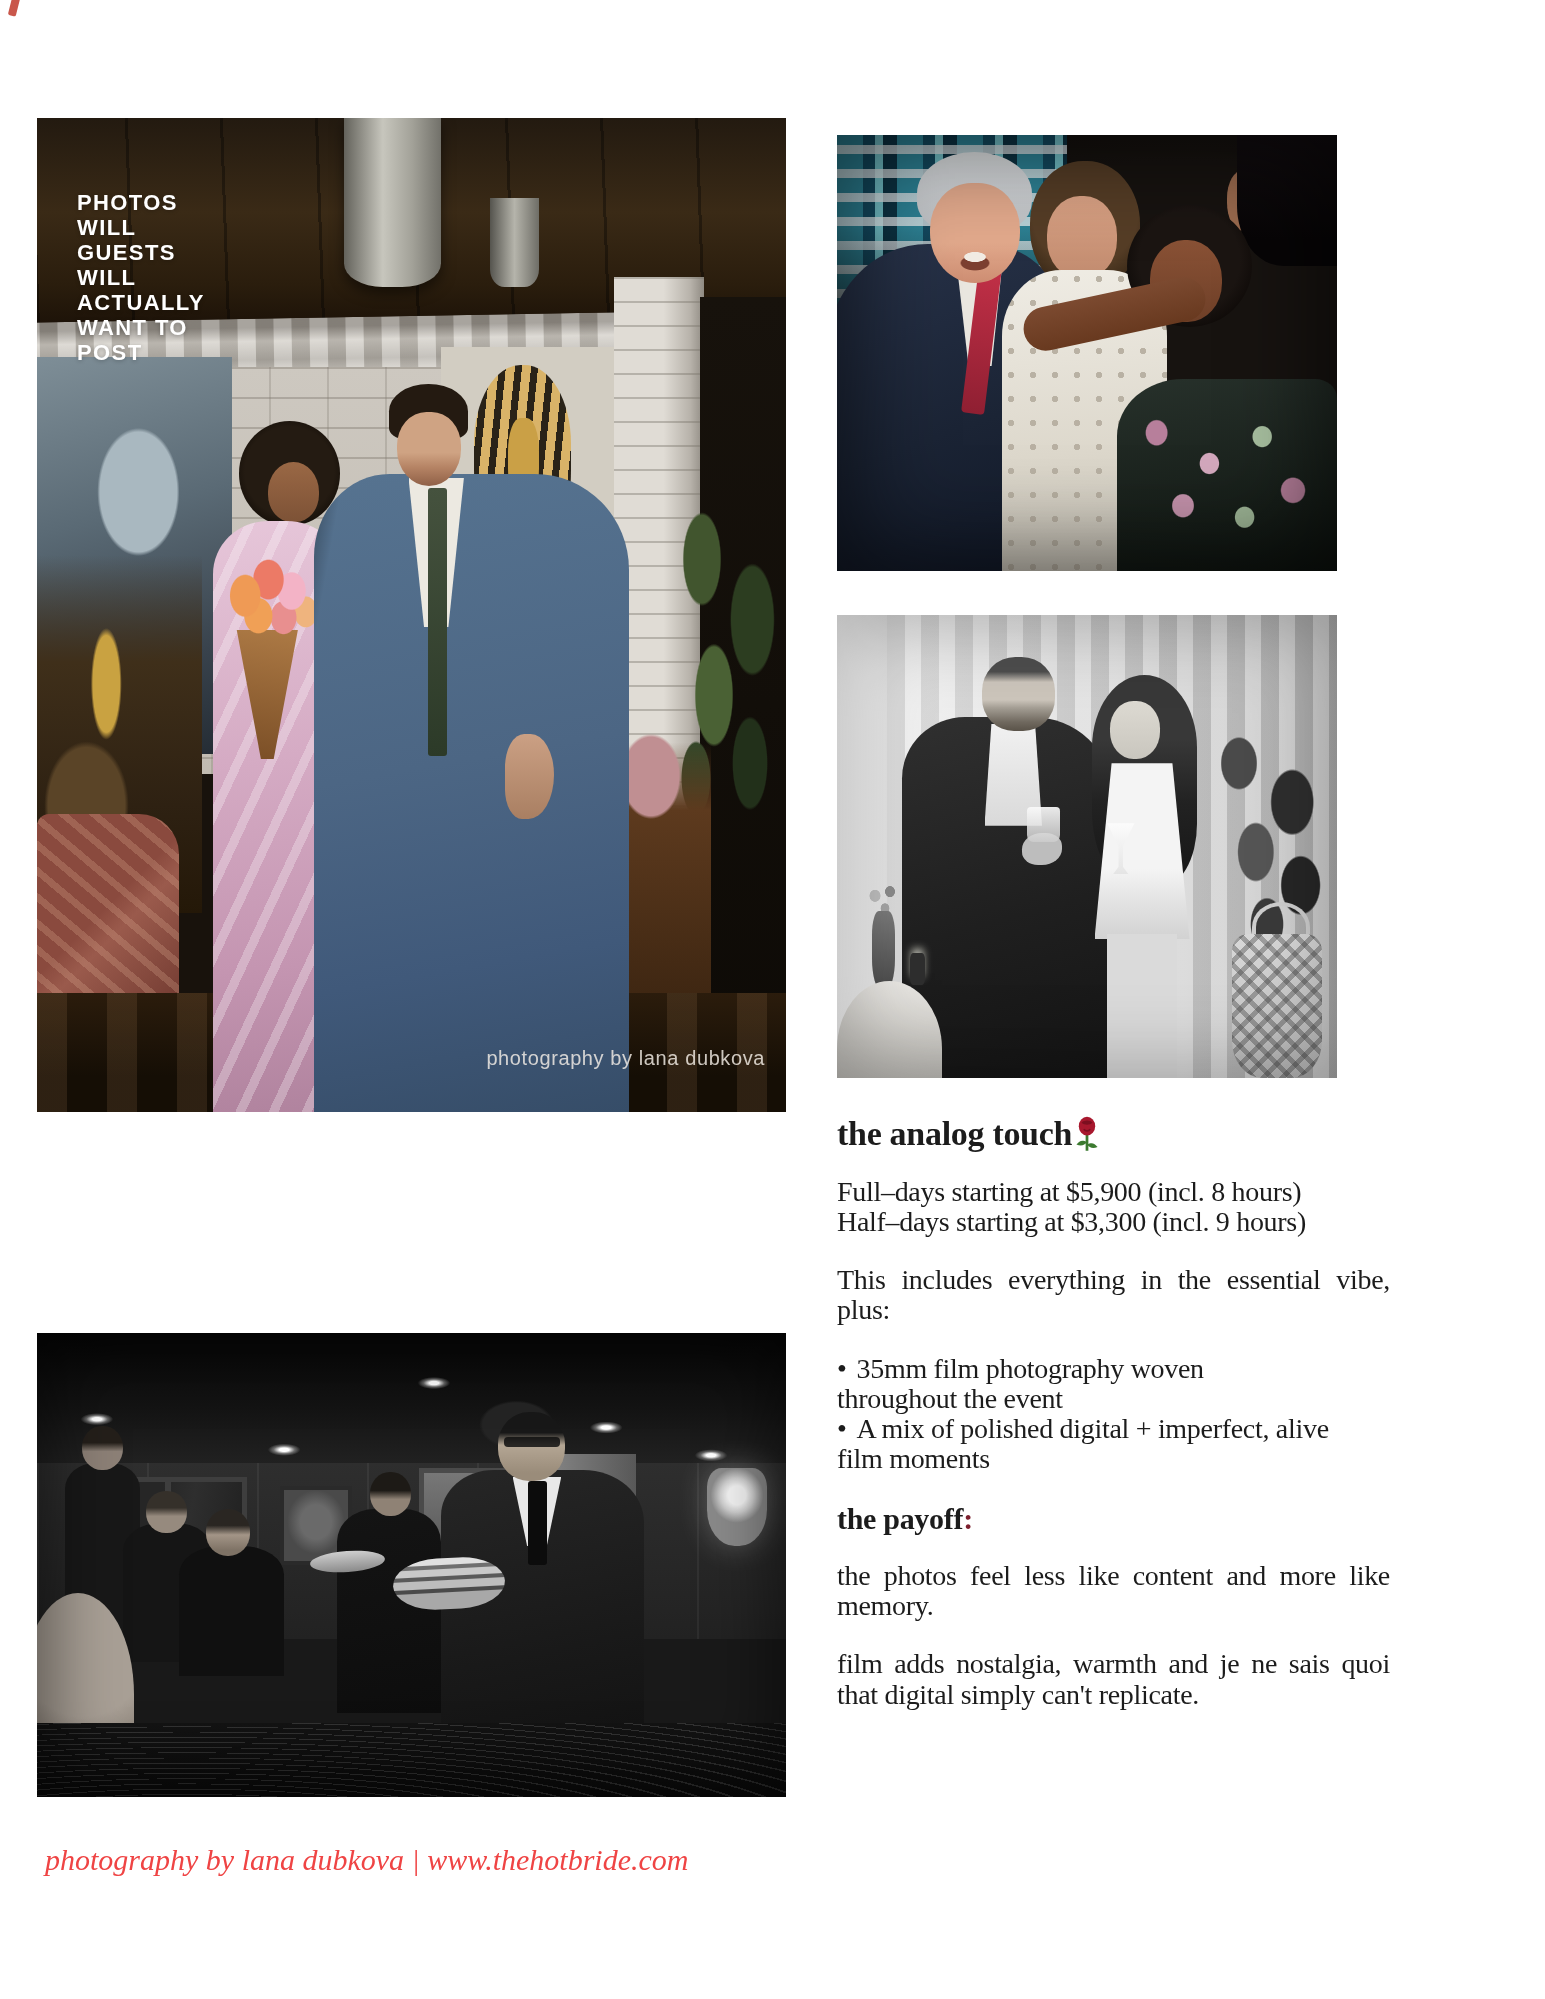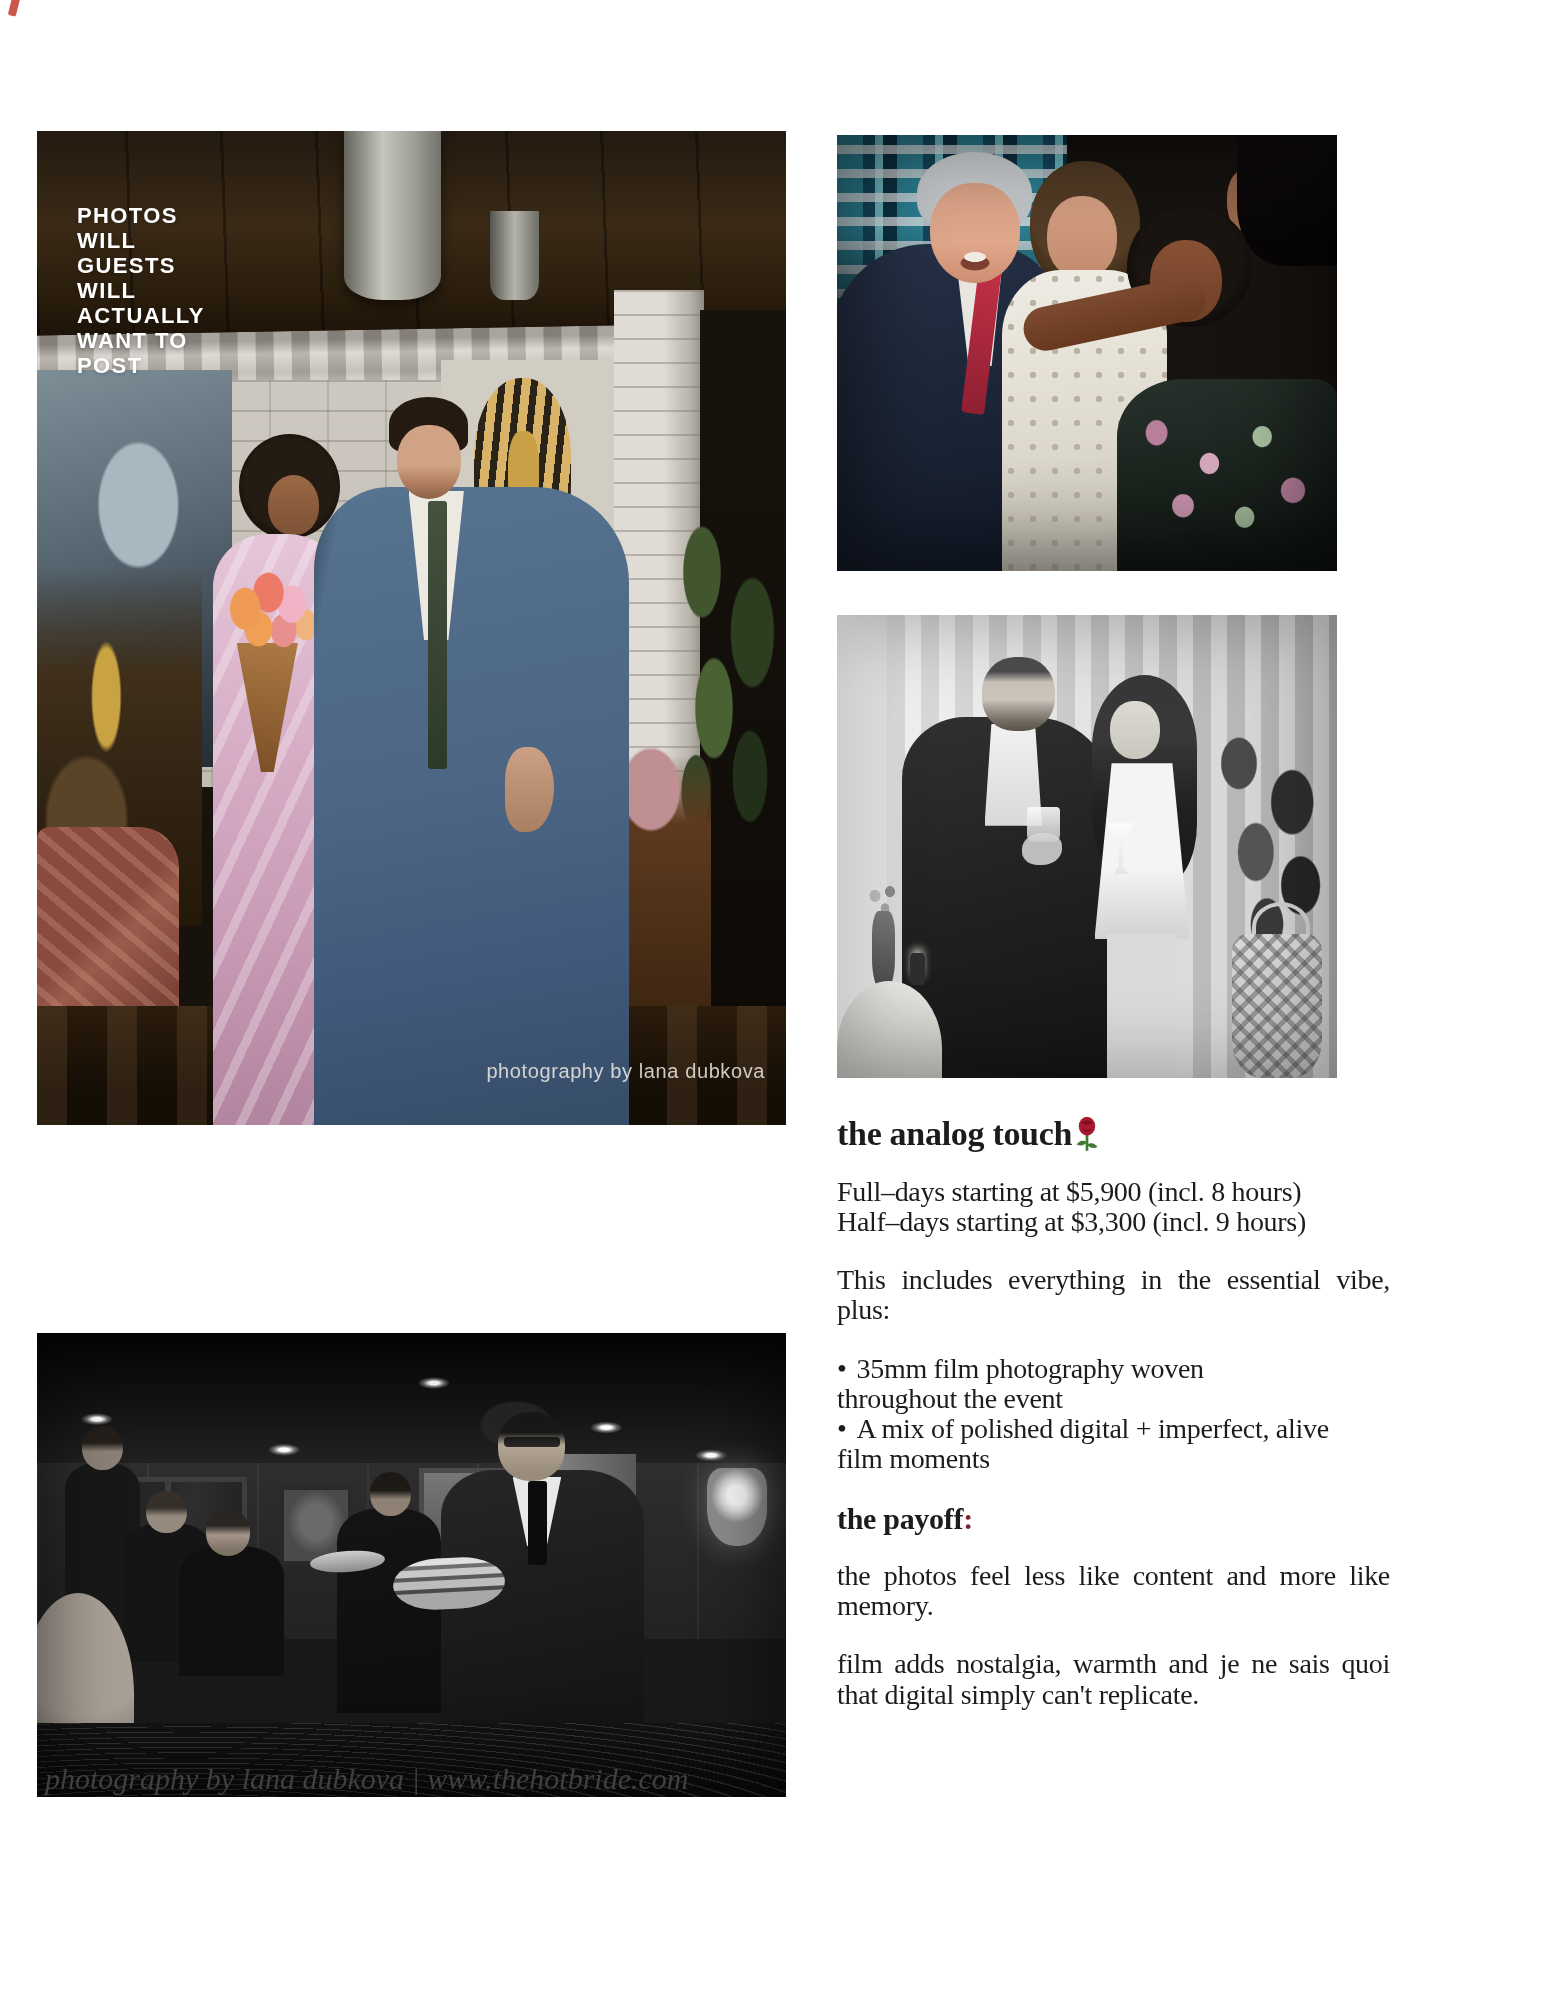--- a/index.html
+++ b/index.html
@@ -4,21 +4,21 @@
 <style>
   html,body { margin:0; padding:0; background:#ffffff; }
   body { width:1545px; height:1999px; font-family:"Liberation Serif", serif; }
   #page { position:relative; width:1545px; height:1999px; background:#fff; overflow:hidden; }
 
   
   .photo { position:absolute; overflow:hidden; background:#111; }
   .photo div { position:absolute; }
 
   
-  #photo1 { left:37px;  top:131px;  width:749px; height:994px; }
+  #photo1 { left:37px;  top:118px;  width:749px; height:994px; }
   #photo2 { left:837px; top:135px;  width:500px; height:436px; }
   #photo3 { left:837px; top:615px;  width:500px; height:463px; }
   #photo4 { left:37px;  top:1333px; width:749px; height:464px; }
 
   
   #corner-mark { position:absolute; left:10px; top:-3px; width:8px; height:19px;
     background:#c03a2b; transform:rotate(14deg); border-radius:2px; opacity:.85; }
 
   
   #photo1 { background:#18120c; }
@@ -320,22 +320,22 @@
   #col h3 { font-size:30px; font-weight:bold; margin:0 0 26px 0; }
   .price-block { margin:0 0 28px 0; }
   .price-line { white-space:nowrap; }
   p.just { text-align:justify; margin:0 0 28px 0; }
   .bullets { margin:0 0 28px 0; width:492px; }
   .bullet-char { display:inline-block; margin-right:10px; }
   .colon { color:#7c1f2d; }
   .rose { flex:0 0 auto; }
 
   
-  #caption { position:absolute; left:45px; top:1762px; font-style:italic;
-    font-size:30px; color:#404040; letter-spacing:0; }
+  #caption { position:absolute; left:45px; top:1843px; font-style:italic;
+    font-size:30px; color:#ef4444; letter-spacing:0; }
 </style>
 </head>
 <body>
 
 <div id="page">
 
   <div id="corner-mark"></div>
 
   <div class="photo" id="photo1">
     <div class="p1-ceiling"></div>

